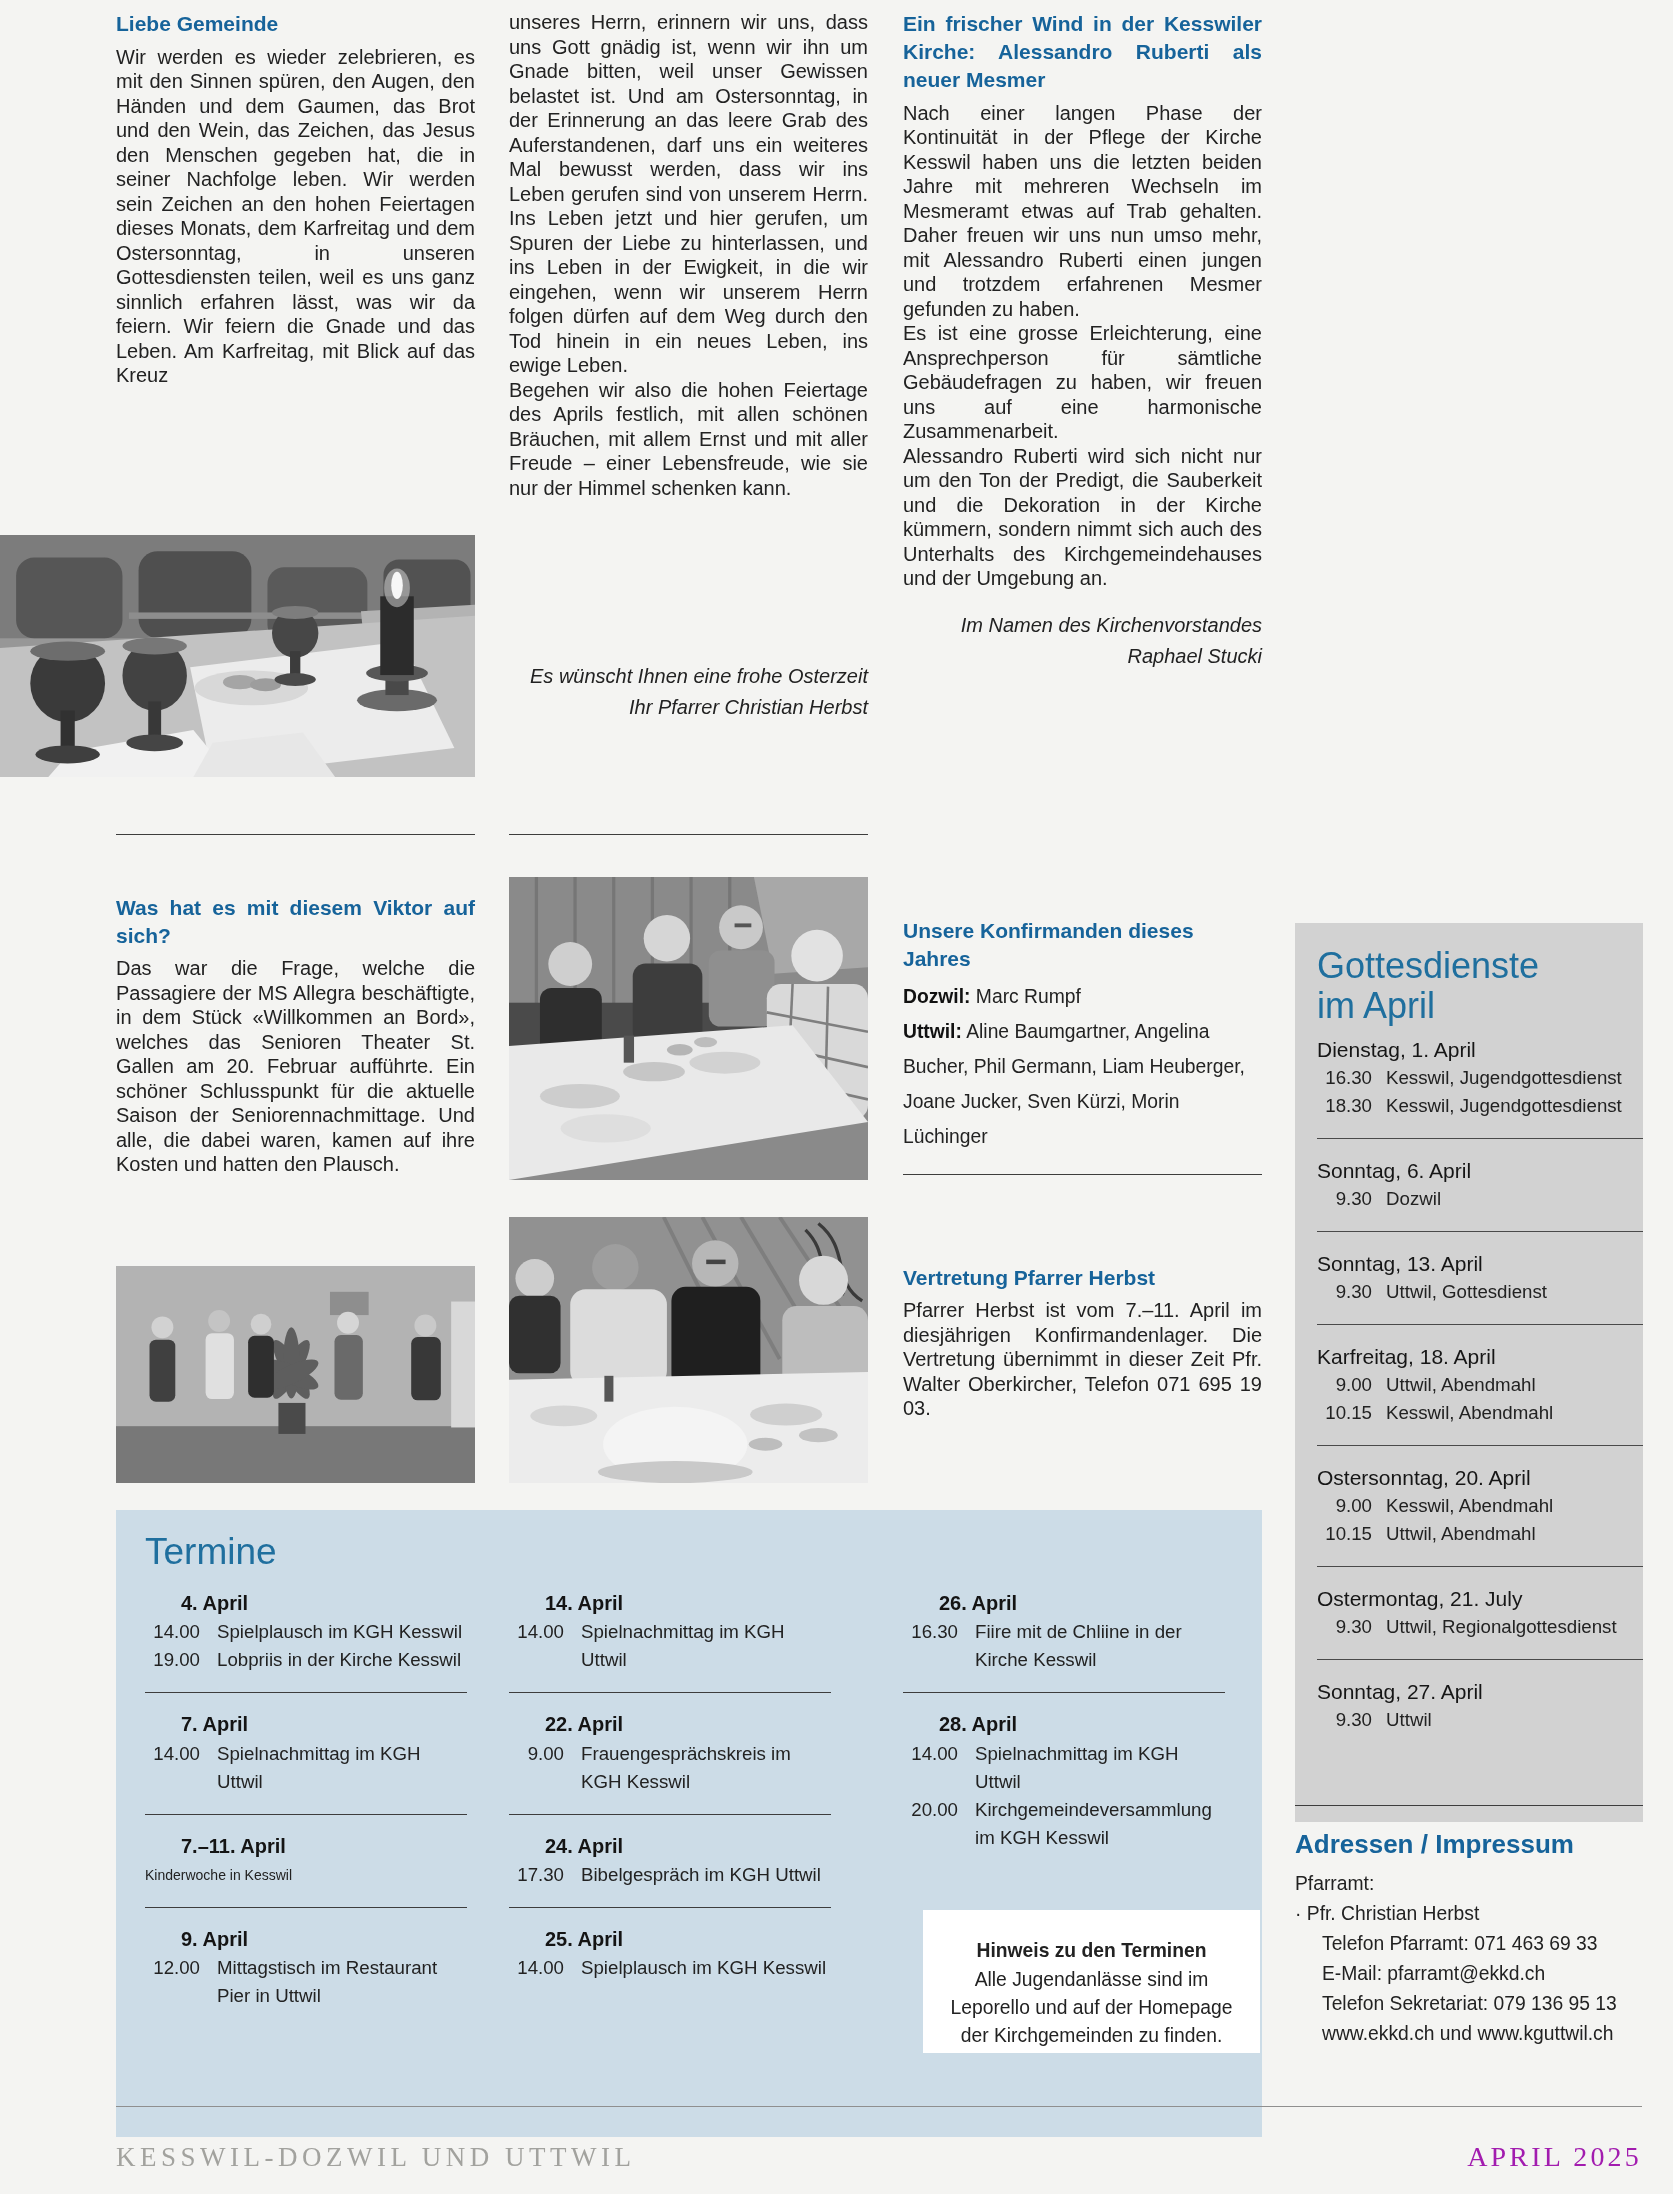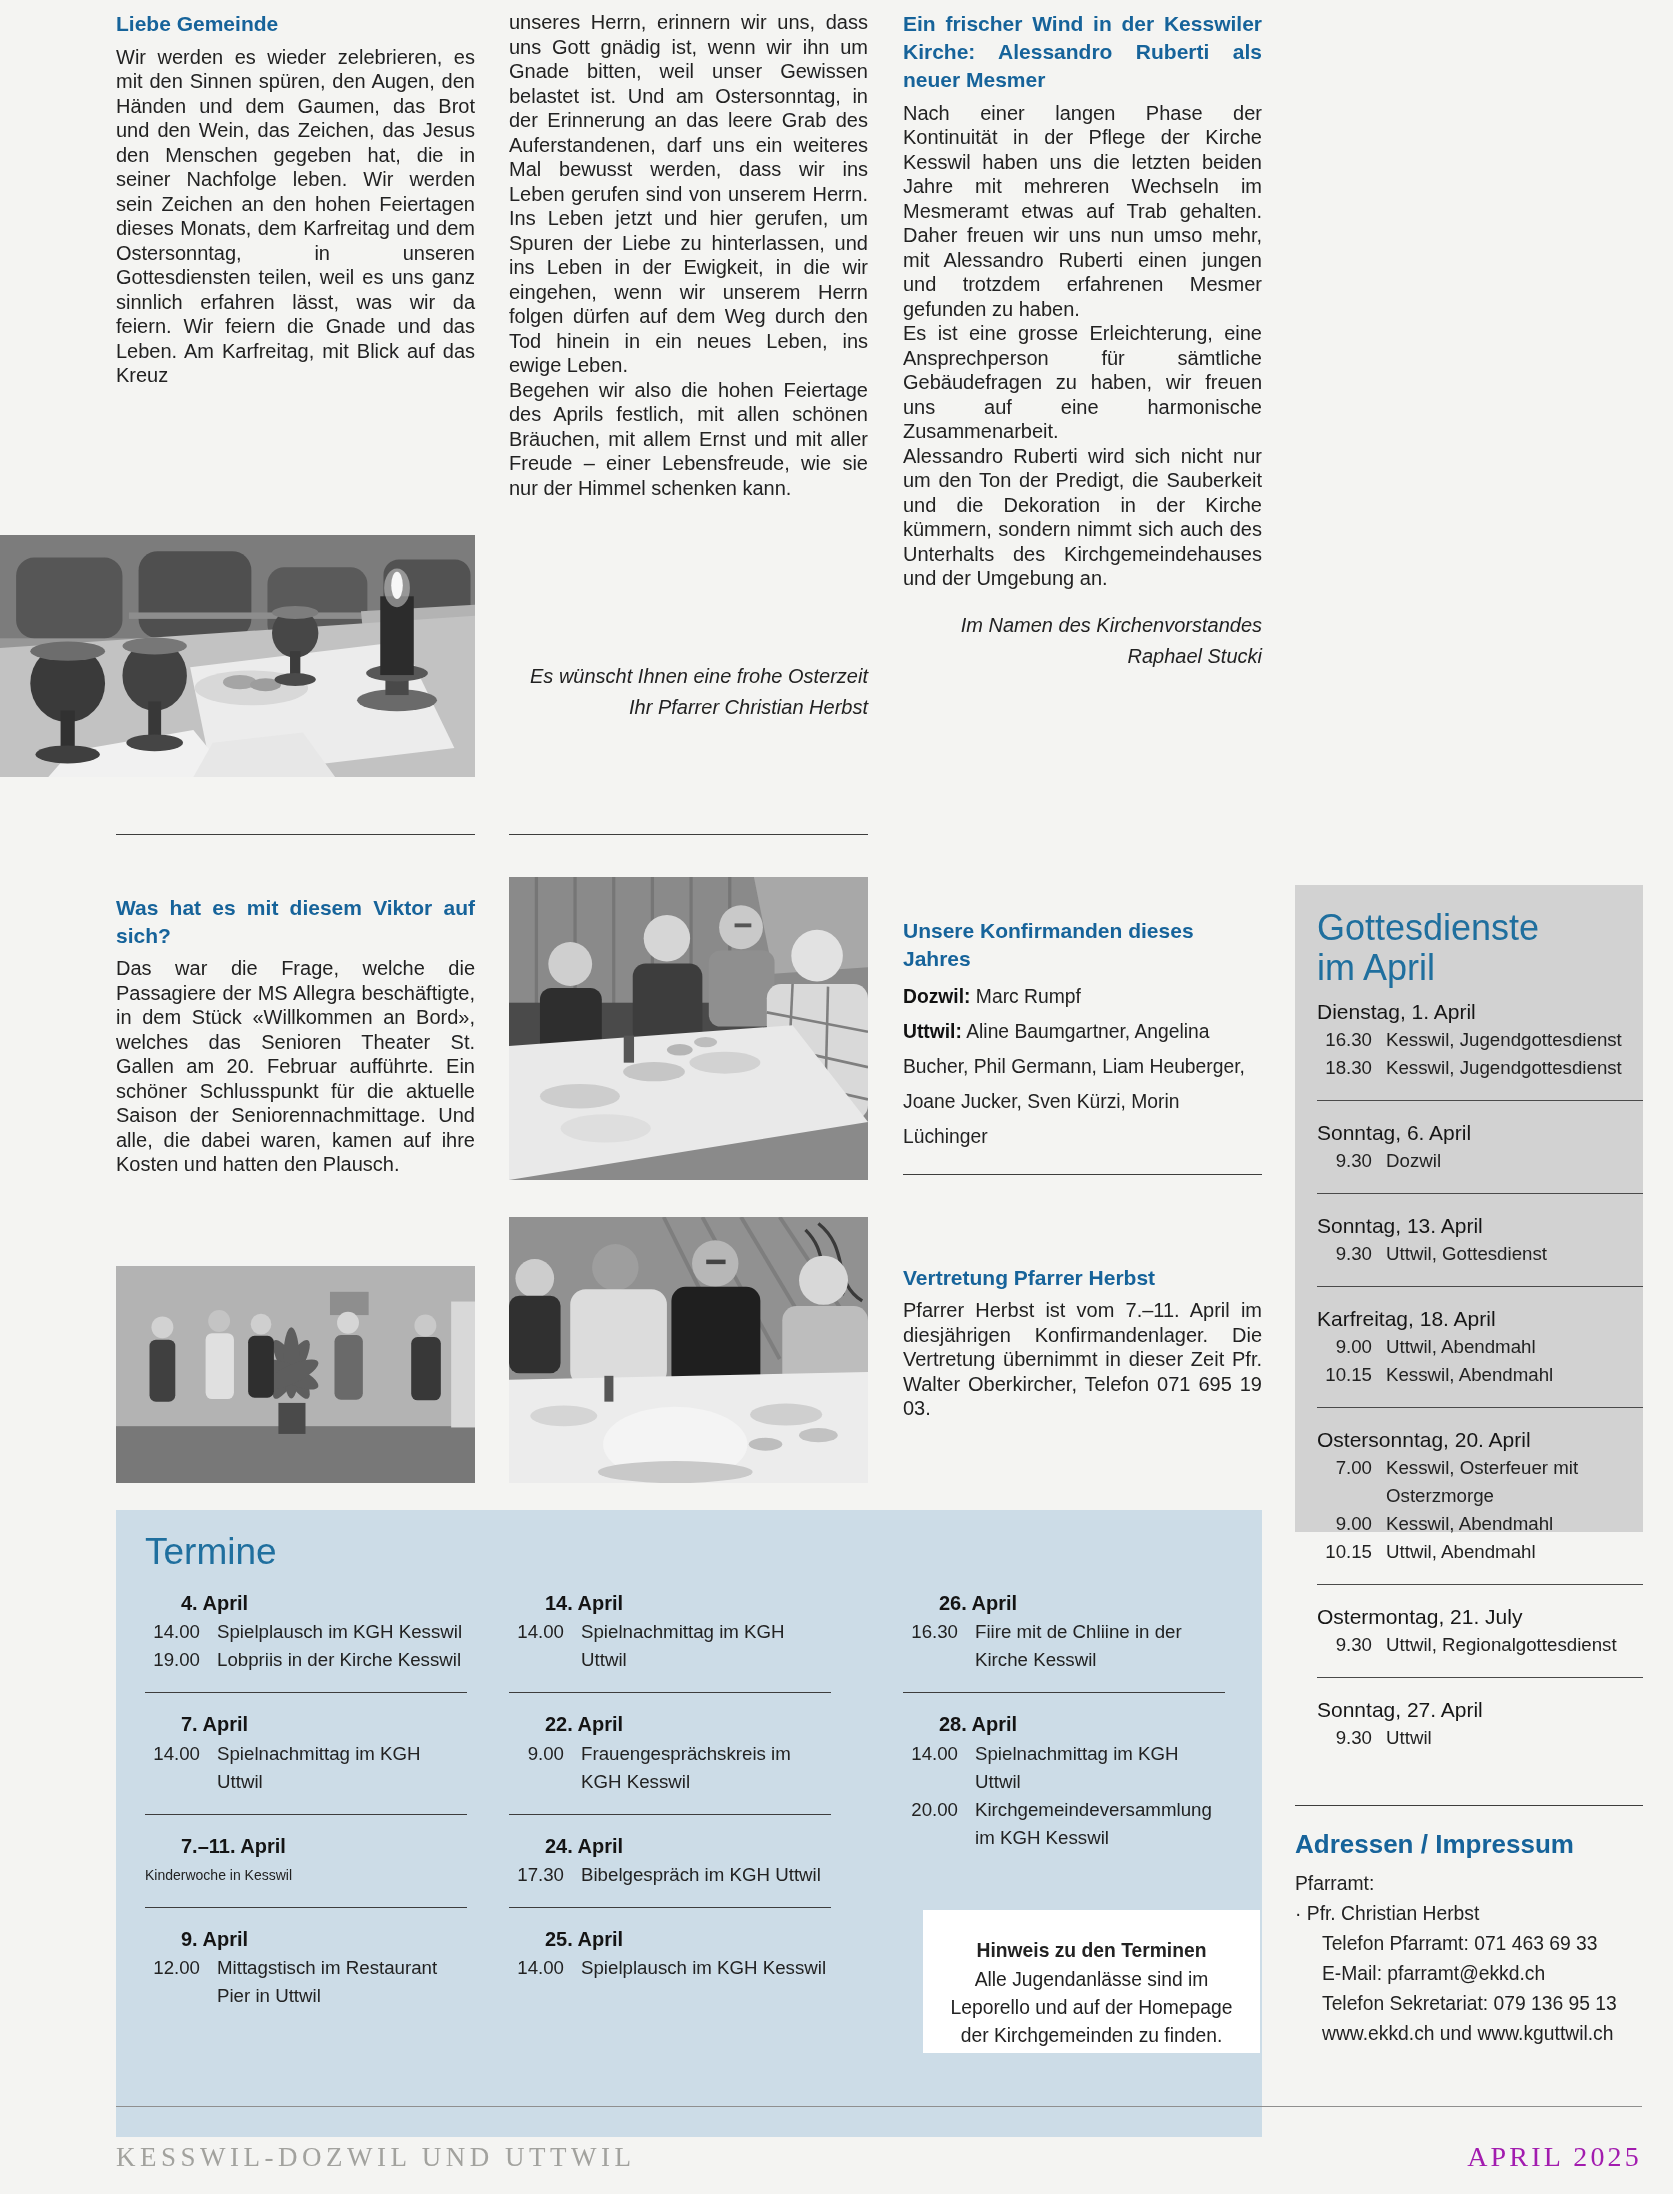--- a/index.html
+++ b/index.html
@@ -243,21 +243,21 @@
       </div>
   </div>
 
   <hr class="rule abs" style="left:903px;top:1174px;width:359px;">
 
   <div class="abs body-text" style="left:903px;top:1264px;width:359px;">
     <h2 class="art">Vertretung Pfarrer Herbst</h2>
     <p>Pfarrer Herbst ist vom 7.–11. April im diesjährigen Konfirmandenlager. Die Vertretung übernimmt in dieser Zeit Pfr. Walter Oberkircher, Telefon 071 695 19 03.</p>
   </div>
 
-  <div id="sidebar" class="abs" style="left:1295px;top:885px;width:348px;height:647px;">
+  <div id="sidebar" class="abs" style="left:1295px;top:923px;width:348px;height:899px;">
     <div class="sb-title-block">
       <div class="sb-title">Gottesdienste</div>
       <div class="sb-title">im April</div>
     </div>
     <div>
         <div class="sb-day">Dienstag, 1. April</div>
         <div class="sb-row">
           <span class="t">16.30</span>
           <span class="x">Kesswil, Jugendgottesdienst</span>
         </div>
@@ -282,24 +282,20 @@
         <div class="sb-row">
           <span class="t">9.00</span>
           <span class="x">Uttwil, Abendmahl</span>
         </div>
         <div class="sb-row">
           <span class="t">10.15</span>
           <span class="x">Kesswil, Abendmahl</span>
         </div>
         <div class="sb-rule"></div>
         <div class="sb-day">Ostersonntag, 20. April</div>
-        <div class="sb-row">
-          <span class="t">7.00</span>
-          <span class="x">Kesswil, Osterfeuer mit Osterzmorge</span>
-        </div>
         <div class="sb-row">
           <span class="t">9.00</span>
           <span class="x">Kesswil, Abendmahl</span>
         </div>
         <div class="sb-row">
           <span class="t">10.15</span>
           <span class="x">Uttwil, Abendmahl</span>
         </div>
         <div class="sb-rule"></div>
         <div class="sb-day">Ostermontag, 21. July</div>

